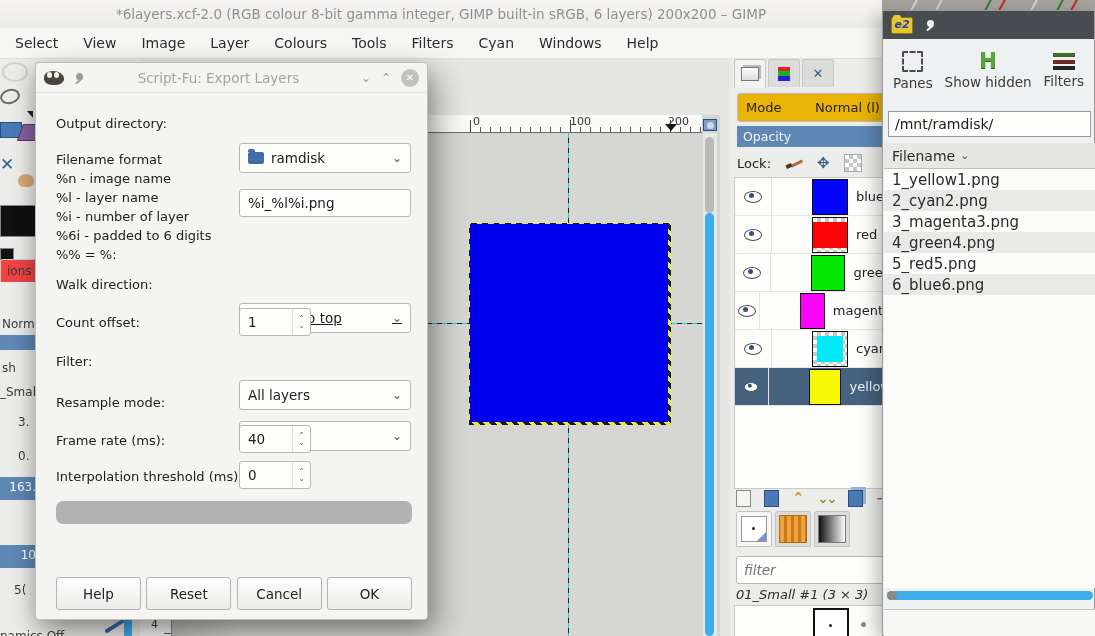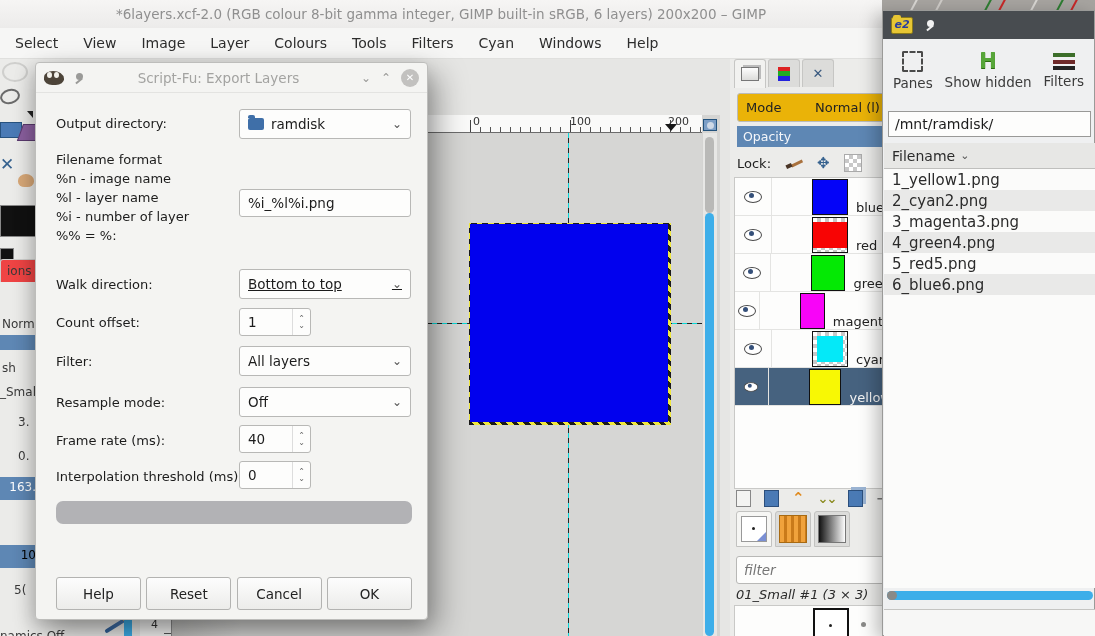--- a/index.html
+++ b/index.html
@@ -54,21 +54,21 @@
   .dialog{left:35px;top:62px;width:393px;height:558px;background:#f4f4f2;border:1px solid #bdbdbb;
           border-radius:4px;box-shadow:10px 12px 30px rgba(0,0,0,.35), -4px 6px 18px rgba(0,0,0,.18);
           font-size:13px;color:#1c1c1c;}
   .dlg-titlebar{left:0;top:0;width:100%;height:30px;display:flex;align-items:center;
                 border-bottom:1px solid #e3e3e1;padding:0 8px;}
   .dlg-title{flex:1;text-align:center;color:#a3a3a1;font-size:13.5px;}
   .dlg-ctl{color:#9a9a98;font-size:12px;margin-left:10px;}
   .dlg-close{width:18px;height:18px;border-radius:50%;background:#c2c1bf;color:#fff;font-size:10px;
              display:flex;align-items:center;justify-content:center;margin-left:10px;}
   .combo{background:#fdfdfc;border:1px solid #b8b8b6;border-radius:3px;height:30px;display:flex;
-         align-items:center;padding:0 8px;gap:7px;font-size:13.5px;}
+         align-items:center;padding:0 8px;gap:7px;font-size:13.5px;margin-top:34px;}
   .combo .chev{margin-left:auto;color:#555;font-size:12px;}
   .spin{background:#fdfdfc;border:1px solid #b8b8b6;border-radius:3px;height:28px;width:72px;
         display:flex;align-items:center;padding:0 0 0 8px;font-size:13.5px;}
   .spin .arrows{margin-left:auto;display:flex;flex-direction:column;justify-content:center;
                 font-size:8px;line-height:7px;color:#666;padding:0 5px;border-left:1px solid #ddd;height:100%;}
   .textinput{background:#fdfdfc;border:1px solid #b8b8b6;border-radius:3px;height:28px;width:172px;
              font-size:13.5px;padding:0 8px;font-family:inherit;color:#1c1c1c;}
   .progress{background:#b2b2b5;border-radius:7px;}
   .dbtn{background:linear-gradient(#fdfdfd,#ececea);border:1px solid #b3b3b1;border-radius:3px;
         width:83px;height:31px;display:flex;align-items:center;justify-content:center;font-size:13.5px;color:#222;}
@@ -99,21 +99,21 @@
   .opacitybar{position:absolute;left:7px;top:67px;width:150px;height:21px;background:#5e87b4;color:#f4f6fa;
               display:flex;align-items:center;padding:0 6px;font-size:12.5px;}
   .lockrow{position:absolute;left:7px;top:93px;height:22px;display:flex;align-items:center;gap:14px;}
   .checker{background-image:conic-gradient(#c8c8c8 25%,#fff 0 50%,#c8c8c8 0 75%,#fff 0);background-size:8px 8px;}
   .lock-checker{width:16px;height:16px;border:1px solid #aaa;}
   .brushicon{width:18px;height:14px;position:relative;}
   .brushicon:before{content:"";position:absolute;left:6px;top:6px;width:12px;height:3px;background:#a9713d;transform:rotate(-25deg);}
   .brushicon:after{content:"";position:absolute;left:1px;top:8px;width:6px;height:4px;background:#4a3526;transform:rotate(-25deg);}
   .moveicon{color:#35618e;font-size:15px;line-height:15px;font-weight:bold;}
   .layerlist{position:absolute;left:4px;top:118px;width:156px;height:310px;background:#fdfdfc;border:1px solid #c9c9c7;}
-  .lrow{position:relative;height:37px;border-bottom:1px solid #e4e4e2;display:flex;align-items:flex-end;}
+  .lrow{position:relative;height:37px;border-bottom:1px solid #e4e4e2;display:flex;align-items:center;}
   .lrow.selected{background:#46627f;color:#f2f2f2;}
   .eyecell{width:36px;display:flex;align-items:center;justify-content:center;align-self:stretch;border-right:1px solid #e4e4e2;}
   .eye{width:16px;height:10px;border:1.5px solid #4a4a4a;border-radius:50%;position:relative;background:#fff;}
   .eye:before{content:"";position:absolute;left:4px;top:1px;width:5px;height:5px;border-radius:50%;background:#35507a;}
   .lrow.selected .eye{transform:scale(.8);}
   .lthumb{width:34px;height:34px;border:1px solid #111;margin-left:40px;position:relative;}
   .lthumb .inner{position:absolute;inset:4px;}
   .lname{margin-left:8px;white-space:nowrap;}
   .lbtns{position:absolute;left:6px;top:430px;display:flex;gap:13px;align-items:center;}
   .sheet{width:13px;height:15px;background:#f4f4f2;border:1px solid #888;position:relative;}
@@ -216,21 +216,21 @@
   <div class="toolswatch" style="left:0;top:146px;width:37px;height:30px;"></div>
   <div class="toolswatch" style="left:0;top:189px;width:12px;height:12px;"></div>
   <div class="tab-ions" style="left:0;top:200px;"><span>ions</span></div>
   <div class="frag" style="left:2px;top:258px;">Norma</div>
   <div class="frag bluebar" style="left:0;top:276px;width:36px;height:15px;"></div>
   <div class="frag" style="left:2px;top:302px;">sh</div>
   <div class="frag" style="left:0;top:326px;">_Small #</div>
   <div class="frag" style="left:18px;top:356px;">3.</div>
   <div class="frag" style="left:18px;top:390px;">0.</div>
   <div class="frag bluebar" style="left:0;top:418px;width:36px;height:20px;color:#fff;text-align:right;padding:3px 2px 0 0;"><span>163.</span></div>
-  <div class="frag bluebar" style="left:0;top:486px;width:36px;height:20px;color:#000000;text-align:right;padding:3px 2px 0 0;"><span>10</span></div>
+  <div class="frag bluebar" style="left:0;top:486px;width:36px;height:20px;color:#ffffff;text-align:right;padding:3px 2px 0 0;"><span>10</span></div>
   <div class="frag" style="left:14px;top:524px;">5(</div>
   <div class="frag" style="left:0;top:580px;">amics</div>
   <div class="frag" style="left:0;top:570px;">namics Off</div>
 </div>
 
 <div class="abs canvaswin">
   <div class="abs hruler">
     <span class="num" style="left:333px;">0</span>
     <span class="num" style="left:430px;">100</span>
     <span class="num" style="left:528px;">200</span>
@@ -384,20 +384,21 @@
     <span class="folder"></span>
     <span>ramdisk</span>
     <span class="chev">⌄</span>
   </div>
 
   <div class="abs" style="left:20px;top:87px;line-height:19px;">
     <div>Filename format</div>
     <div>%n - image name</div>
     <div>%l - layer name</div>
     <div>%i - number of layer</div>
+    <div>%6i - padded to 6 digits</div>
     <div>%% = %:</div>
   </div>
   <input class="abs textinput" style="left: 203px; top: 126px;" value="%i_%l%i.png">
 
   <span class="abs" style="left:20px;top:214px;">Walk direction:</span>
   <div class="abs combo" style="left:203px;top:206px;width:172px;text-decoration:underline;">
     <span>Bottom to top</span>
     <span class="chev">⌄</span>
   </div>
 

